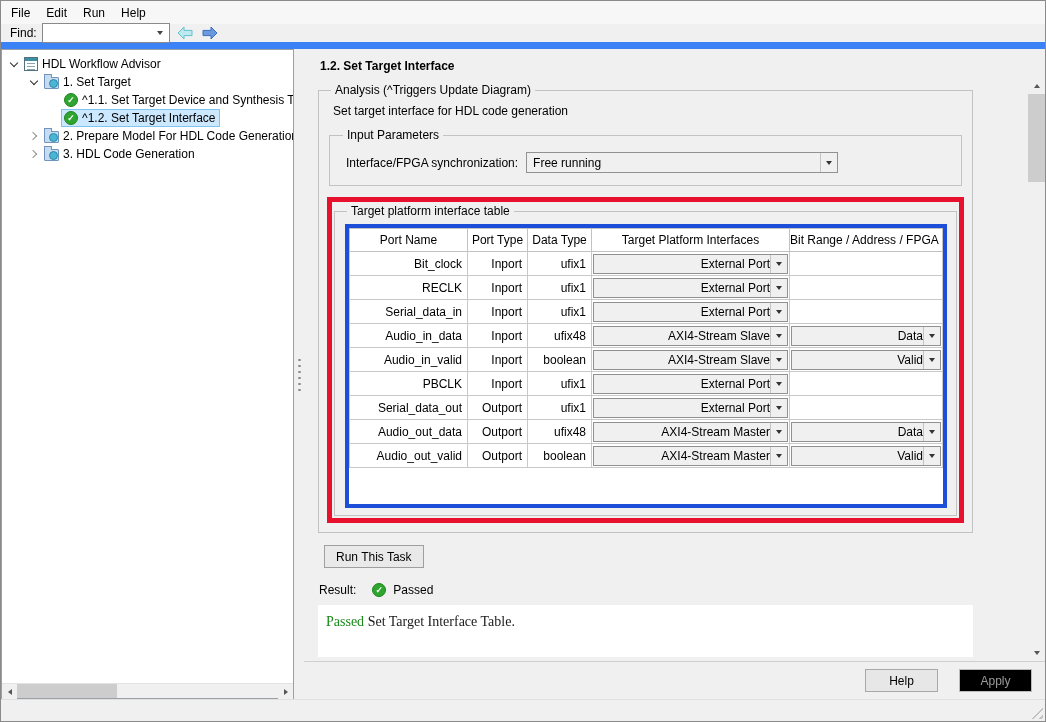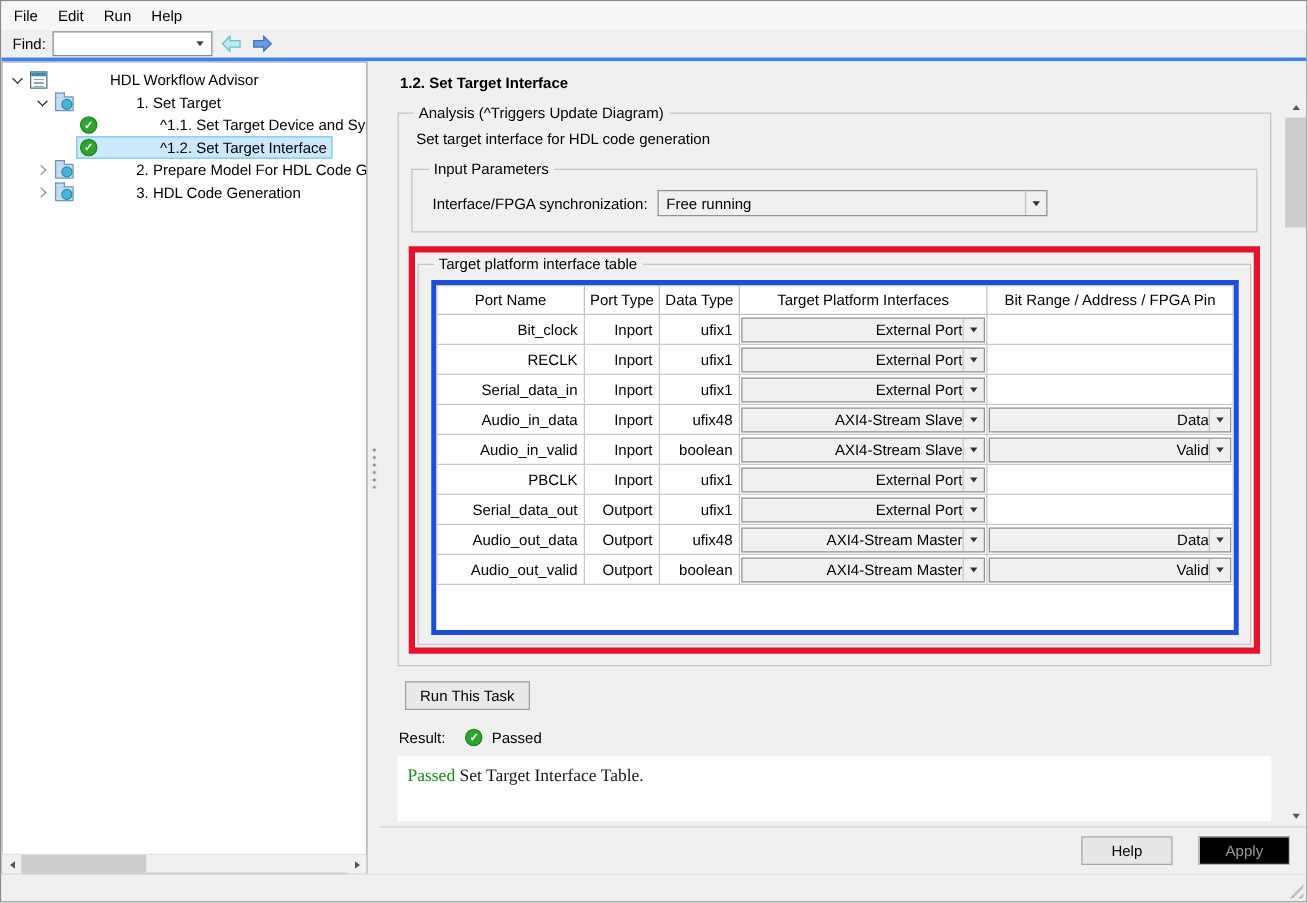--- a/index.html
+++ b/index.html
@@ -19,39 +19,39 @@
   .win-btn { width:46px; display:flex; align-items:center; justify-content:center; }
   .icon-min-glyph { width:10px; height:1px; background:#1a1a1a; }
   .icon-max-glyph { width:9px; height:9px; border:1px solid #1a1a1a; }
   .icon-close-glyph { font-size:16px; line-height:1; }
 
   
   .menubar { height:23px; display:flex; align-items:center; background:#f7f7f7; padding-left:2px; flex:none; }
   .menu-item { padding:3px 8px; }
 
   
-  .findbar { height:25px; display:flex; align-items:center; padding-left:9px; background:#f0f0f0; border-bottom:3px solid #3b82f6; flex:none; gap:5px; }
+  .findbar { height:25px; display:flex; align-items:center; padding-left:9px; background:#f0f0f0; border-bottom:7px solid #3b82f6; flex:none; gap:5px; }
   .find-combo { width:128px; height:20px; background:#fff; border:1px solid #8a8a8a; display:flex; align-items:stretch; }
   .find-input { flex:1; border:none; outline:none; font:12px "Liberation Sans",sans-serif; padding:0 3px; min-width:0; background:transparent; }
   .combo-arrow-btn { width:17px; display:flex; align-items:center; justify-content:center; flex:none; }
   .combo-arrow-btn::after { content:''; border-left:3.5px solid transparent; border-right:3.5px solid transparent; border-top:4.5px solid #444; }
   .nav-btn { width:20px; height:18px; display:flex; align-items:center; justify-content:center; }
 
   
   .main { flex:1; display:flex; min-height:0; background:#f0f0f0; }
 
   .tree-panel { width:293px; flex:none; background:#fff; border:1px solid #9aa0a6; display:flex; flex-direction:column; }
   .tree { flex:1; overflow:hidden; padding-top:5px; }
   .tree-row { height:18px; display:flex; align-items:center; white-space:nowrap; }
   .chevron { width:14px; height:14px; flex:none; position:relative; }
   .chevron.down::after { content:''; position:absolute; left:4px; top:3px; width:5px; height:5px;
       border-right:1.5px solid #2b2b2b; border-bottom:1.5px solid #2b2b2b; transform:rotate(45deg); }
   .chevron.right::after { content:''; position:absolute; left:3px; top:4px; width:5px; height:5px;
       border-right:1.5px solid #8f8f8f; border-bottom:1.5px solid #8f8f8f; transform:rotate(-45deg); }
-  .tree-content { display:flex; align-items:center; padding:1px 3px 1px 2px; border:1px solid transparent;gap:46px; }
+  .tree-content { display:flex; align-items:center; padding:1px 3px 1px 2px; border:1px solid transparent; }
   .tree-content.selected { background:#cce8ff; border-color:#7fc4ee; }
   .tree-icon { display:inline-block; flex:none; margin-right:4px; }
   .passed-check-icon { display:inline-block; width:14px; height:14px; border-radius:50%; background:#2fa42f; border:1px solid #20851f;
       color:#fff; font-size:9px; line-height:12px; text-align:center; font-weight:bold; flex:none; }
   .task-folder-icon { width:15px; height:12px; background:#c7dcf0; border:1px solid #6f94bd; border-radius:1px; position:relative; margin-top:2px; }
   .task-folder-icon::before { content:''; position:absolute; left:-1px; top:-4px; width:6px; height:3px; background:#c7dcf0; border:1px solid #6f94bd; border-bottom:none; }
   .task-folder-icon::after { content:''; position:absolute; right:0; bottom:0; width:7px; height:7px; border-radius:50%; background:#49b6d6; border:1px solid #2b89a6; }
   .advisor-icon { width:14px; height:14px; background:#fff; border:1px solid #53707f; position:relative; }
   .advisor-icon::before { content:''; position:absolute; left:0; right:0; top:0; height:3px; background:#3e8fa3; }
   .advisor-icon::after { content:''; position:absolute; left:2px; right:2px; top:5px; height:7px;
@@ -68,21 +68,21 @@
   .tri-down  { border-left:3.5px solid transparent; border-right:3.5px solid transparent; border-top:4.5px solid #555; }
   .vscrollbar { width:17px; flex:none; background:#f0f0f0; display:flex; flex-direction:column; padding-top:28px; }
   .vscrollbar .sb-btn { width:17px; height:17px; }
   .vthumb { height:88px; width:100%; background:#cdcdcd; flex:none; }
 
   .splitter { width:10px; flex:none; display:flex; align-items:center; justify-content:center; }
   .splitter-dots { width:3px; height:34px; background-image:radial-gradient(circle, #8a8a8a 1px, transparent 1.4px); background-size:3px 6px; }
 
   
   .right-panel { flex:1; display:flex; flex-direction:column; min-width:0; }
-  .right-body { flex:1; display:flex; min-height:0; }
+  .right-body { flex:1; display:flex; min-height:0;gap:44px; }
   .content { flex:1; padding:7px 8px 0 13px; overflow:hidden; min-width:0; }
   .page-title { font-weight:bold; margin:3px 0 10px 3px; }
 
   fieldset { border:1px solid #c3c3c3; }
   legend { padding:0 4px; margin-left:5px; }
   .analysis-group { margin:0 3px 0 1px; padding:3px 7px 9px 7px; }
   .desc { margin:4px 0 10px 7px; }
   .input-params-group { margin:0 3px 11px 3px; padding:7px 8px 11px 8px; }
   .sync-row { display:flex; align-items:center; margin:3px 0 1px 8px; }
 

